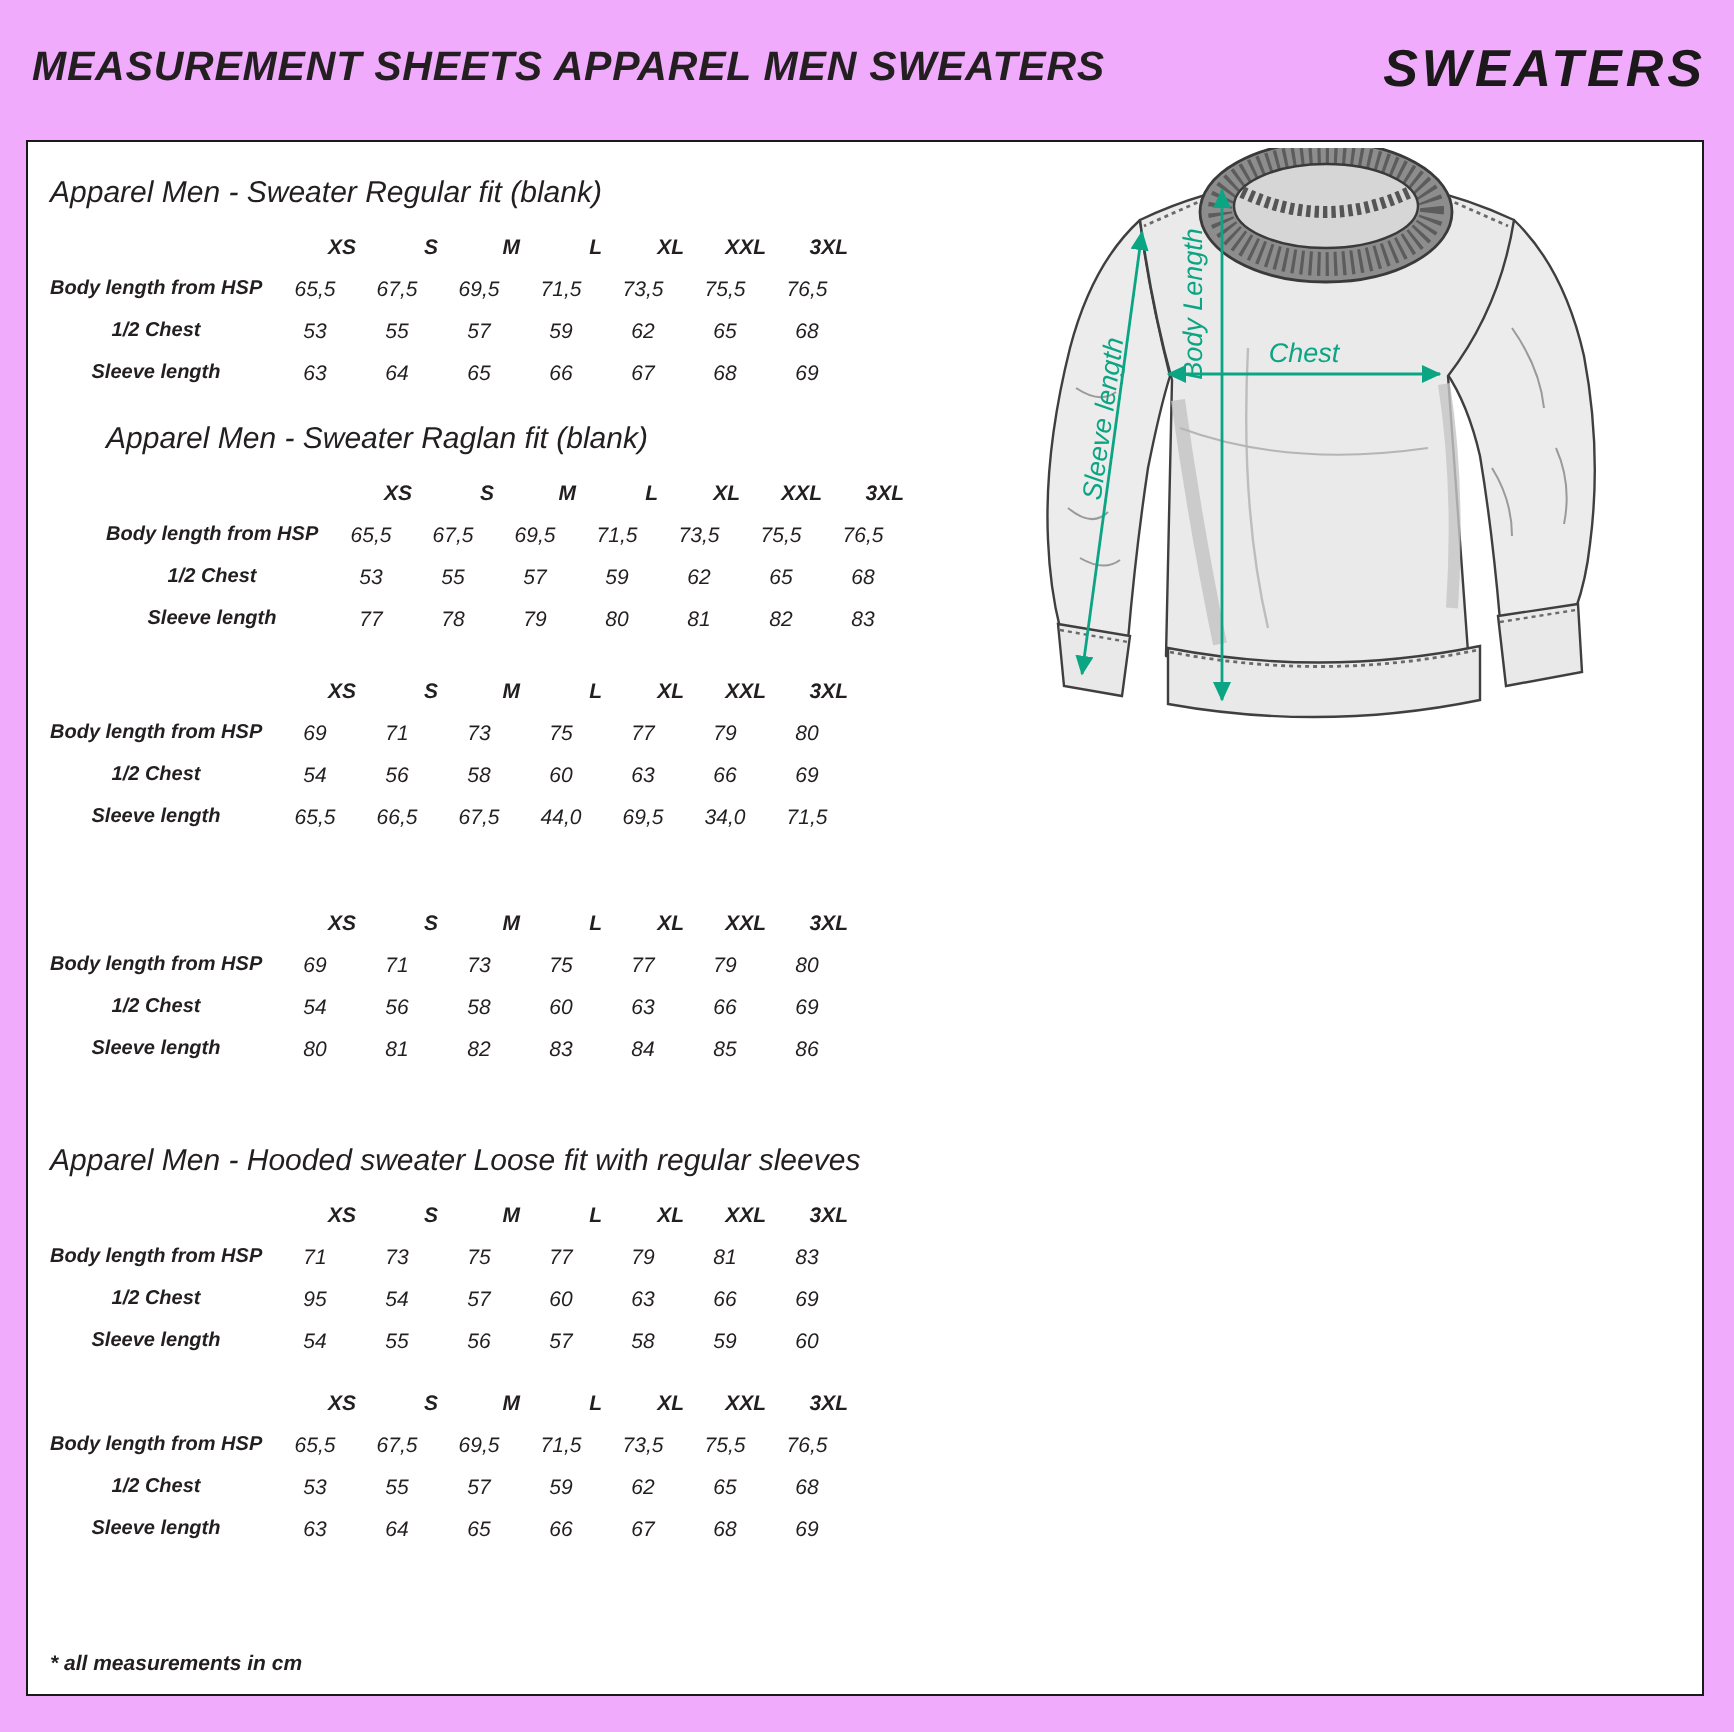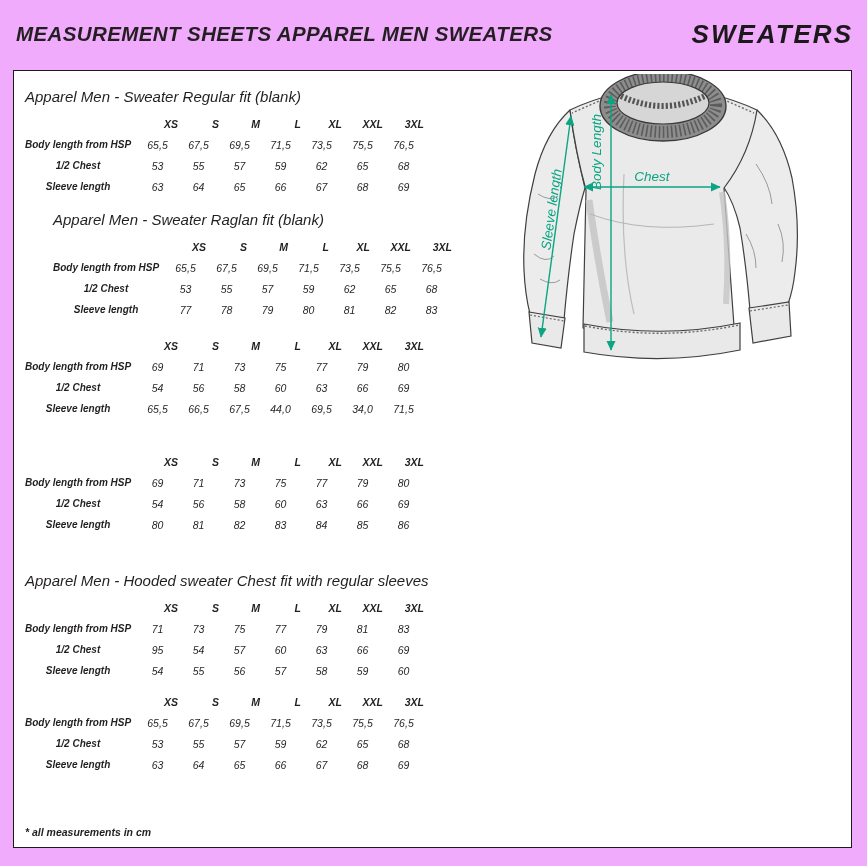--- a/index.html
+++ b/index.html
@@ -221,21 +221,21 @@
               <div class="t-val">82</div>
               <div class="t-val">83</div>
               <div class="t-val">84</div>
               <div class="t-val">85</div>
               <div class="t-val">86</div>
             </div>
           </div>
   </div>
 
   <div class="m-table" style="top: 500px;">
-    <div class="t-title">Apparel Men - Hooded sweater Chest fit with regular sleeves</div>
+    <div class="t-title">Apparel Men - Hooded sweater Loose fit with regular sleeves</div>
     <div class="t-head">
             <div class="t-label"></div>
             <div class="t-size">XS</div>
             <div class="t-size">S</div>
             <div class="t-size">M</div>
             <div class="t-size">L</div>
             <div class="t-size">XL</div>
             <div class="t-size">XXL</div>
             <div class="t-size">3XL</div>
           </div>

